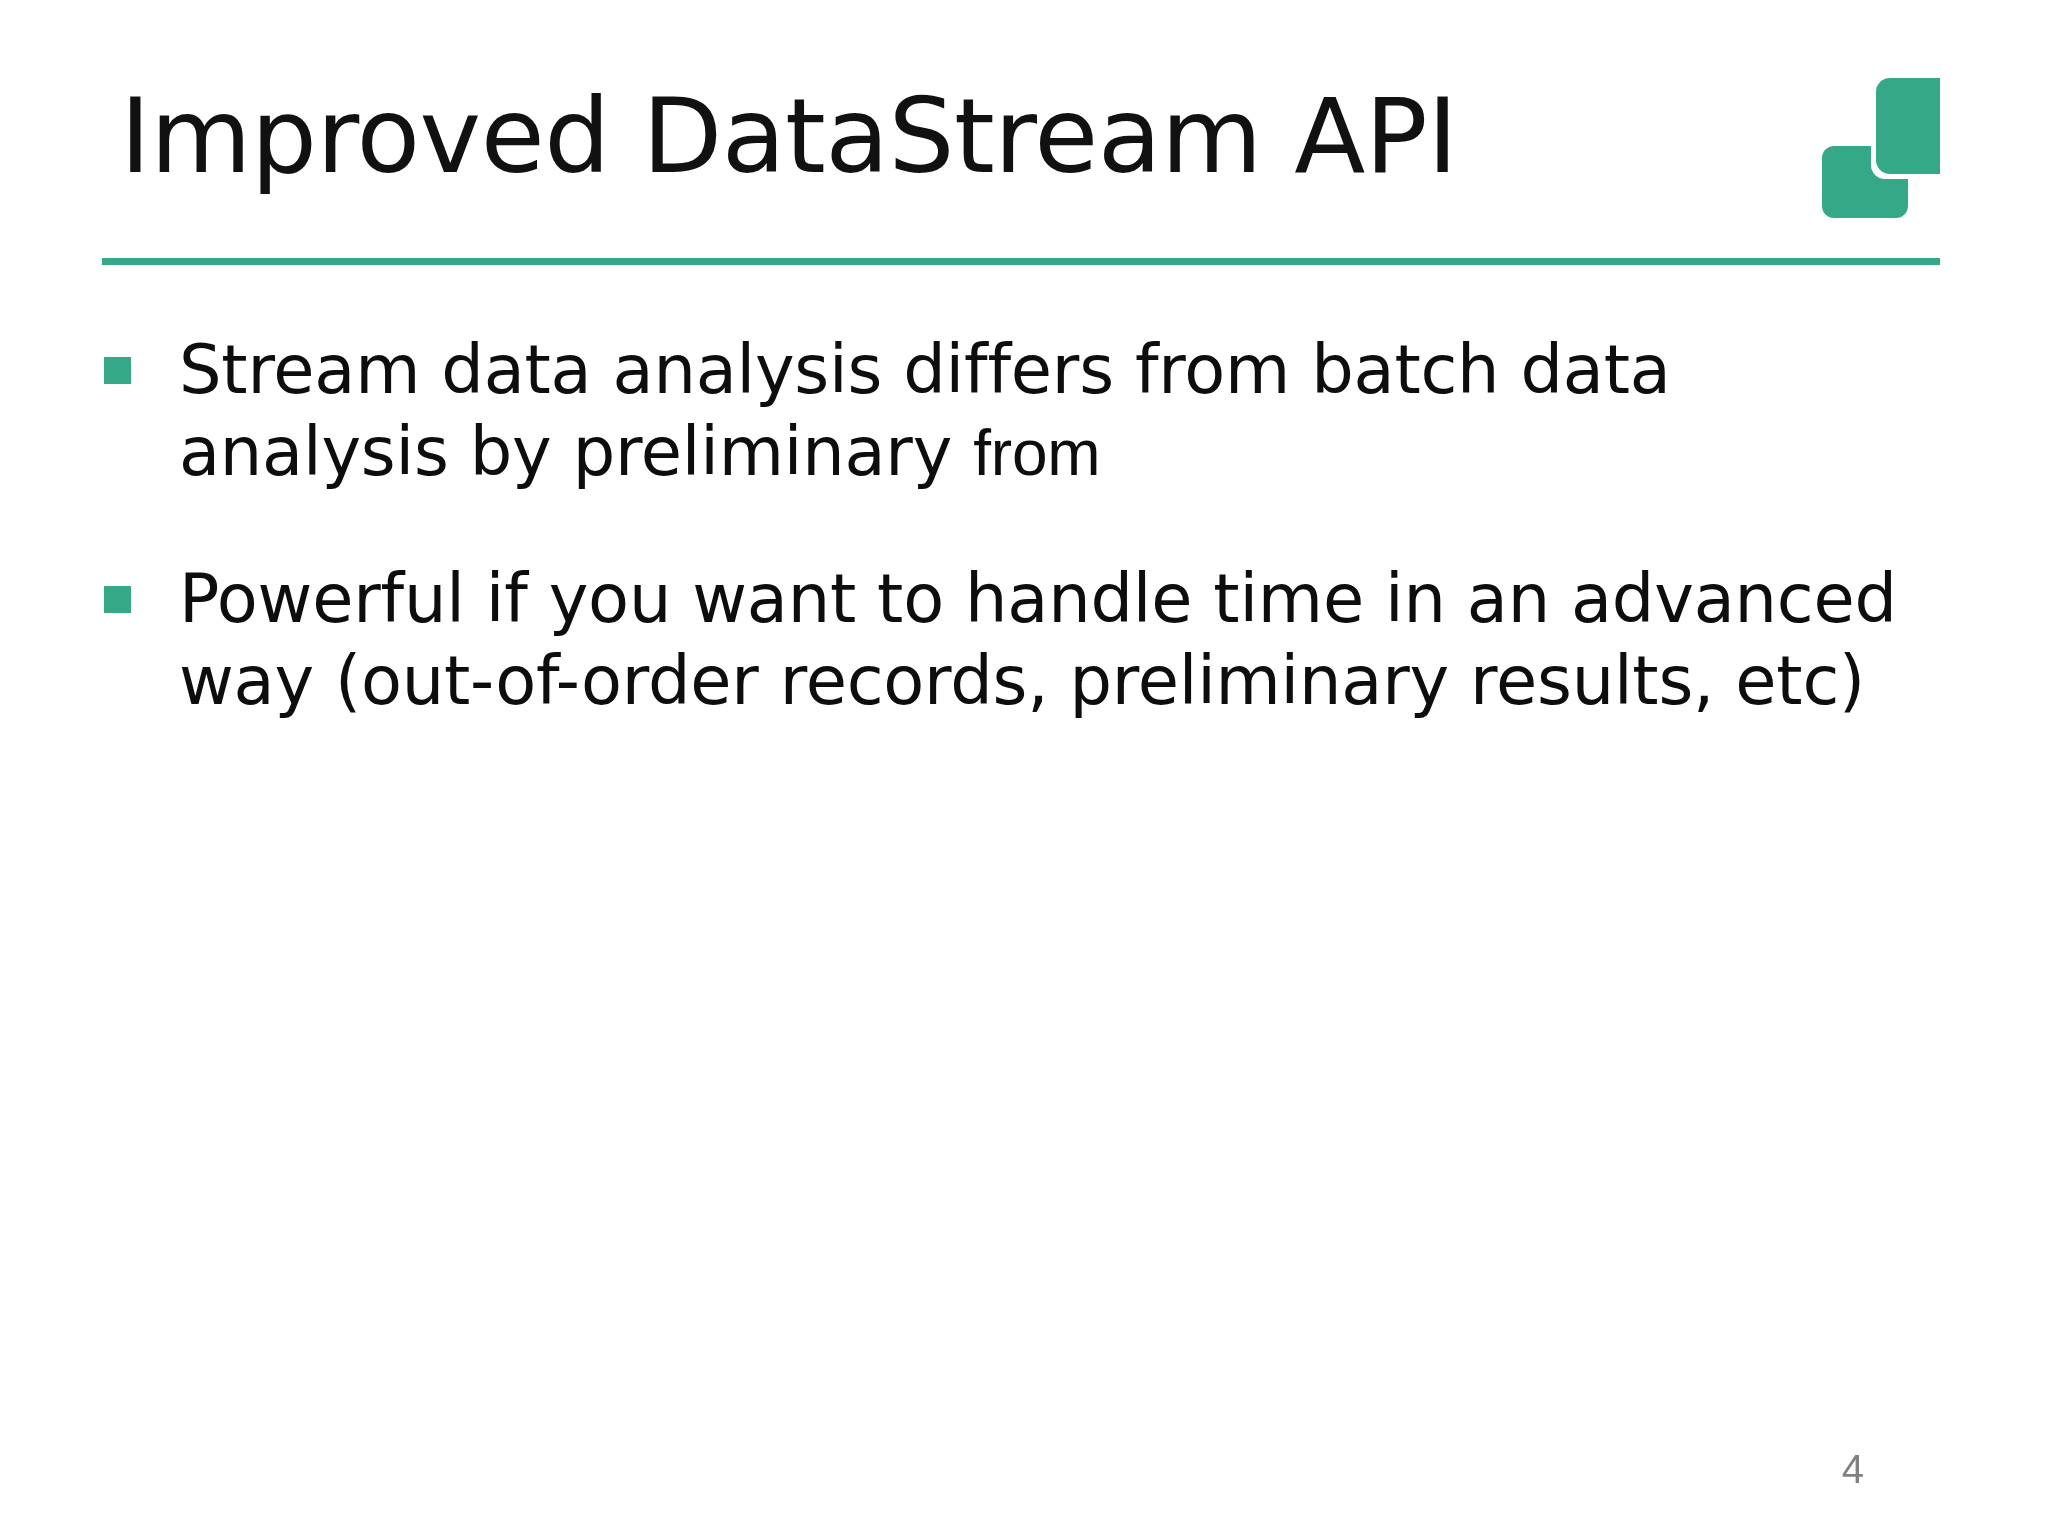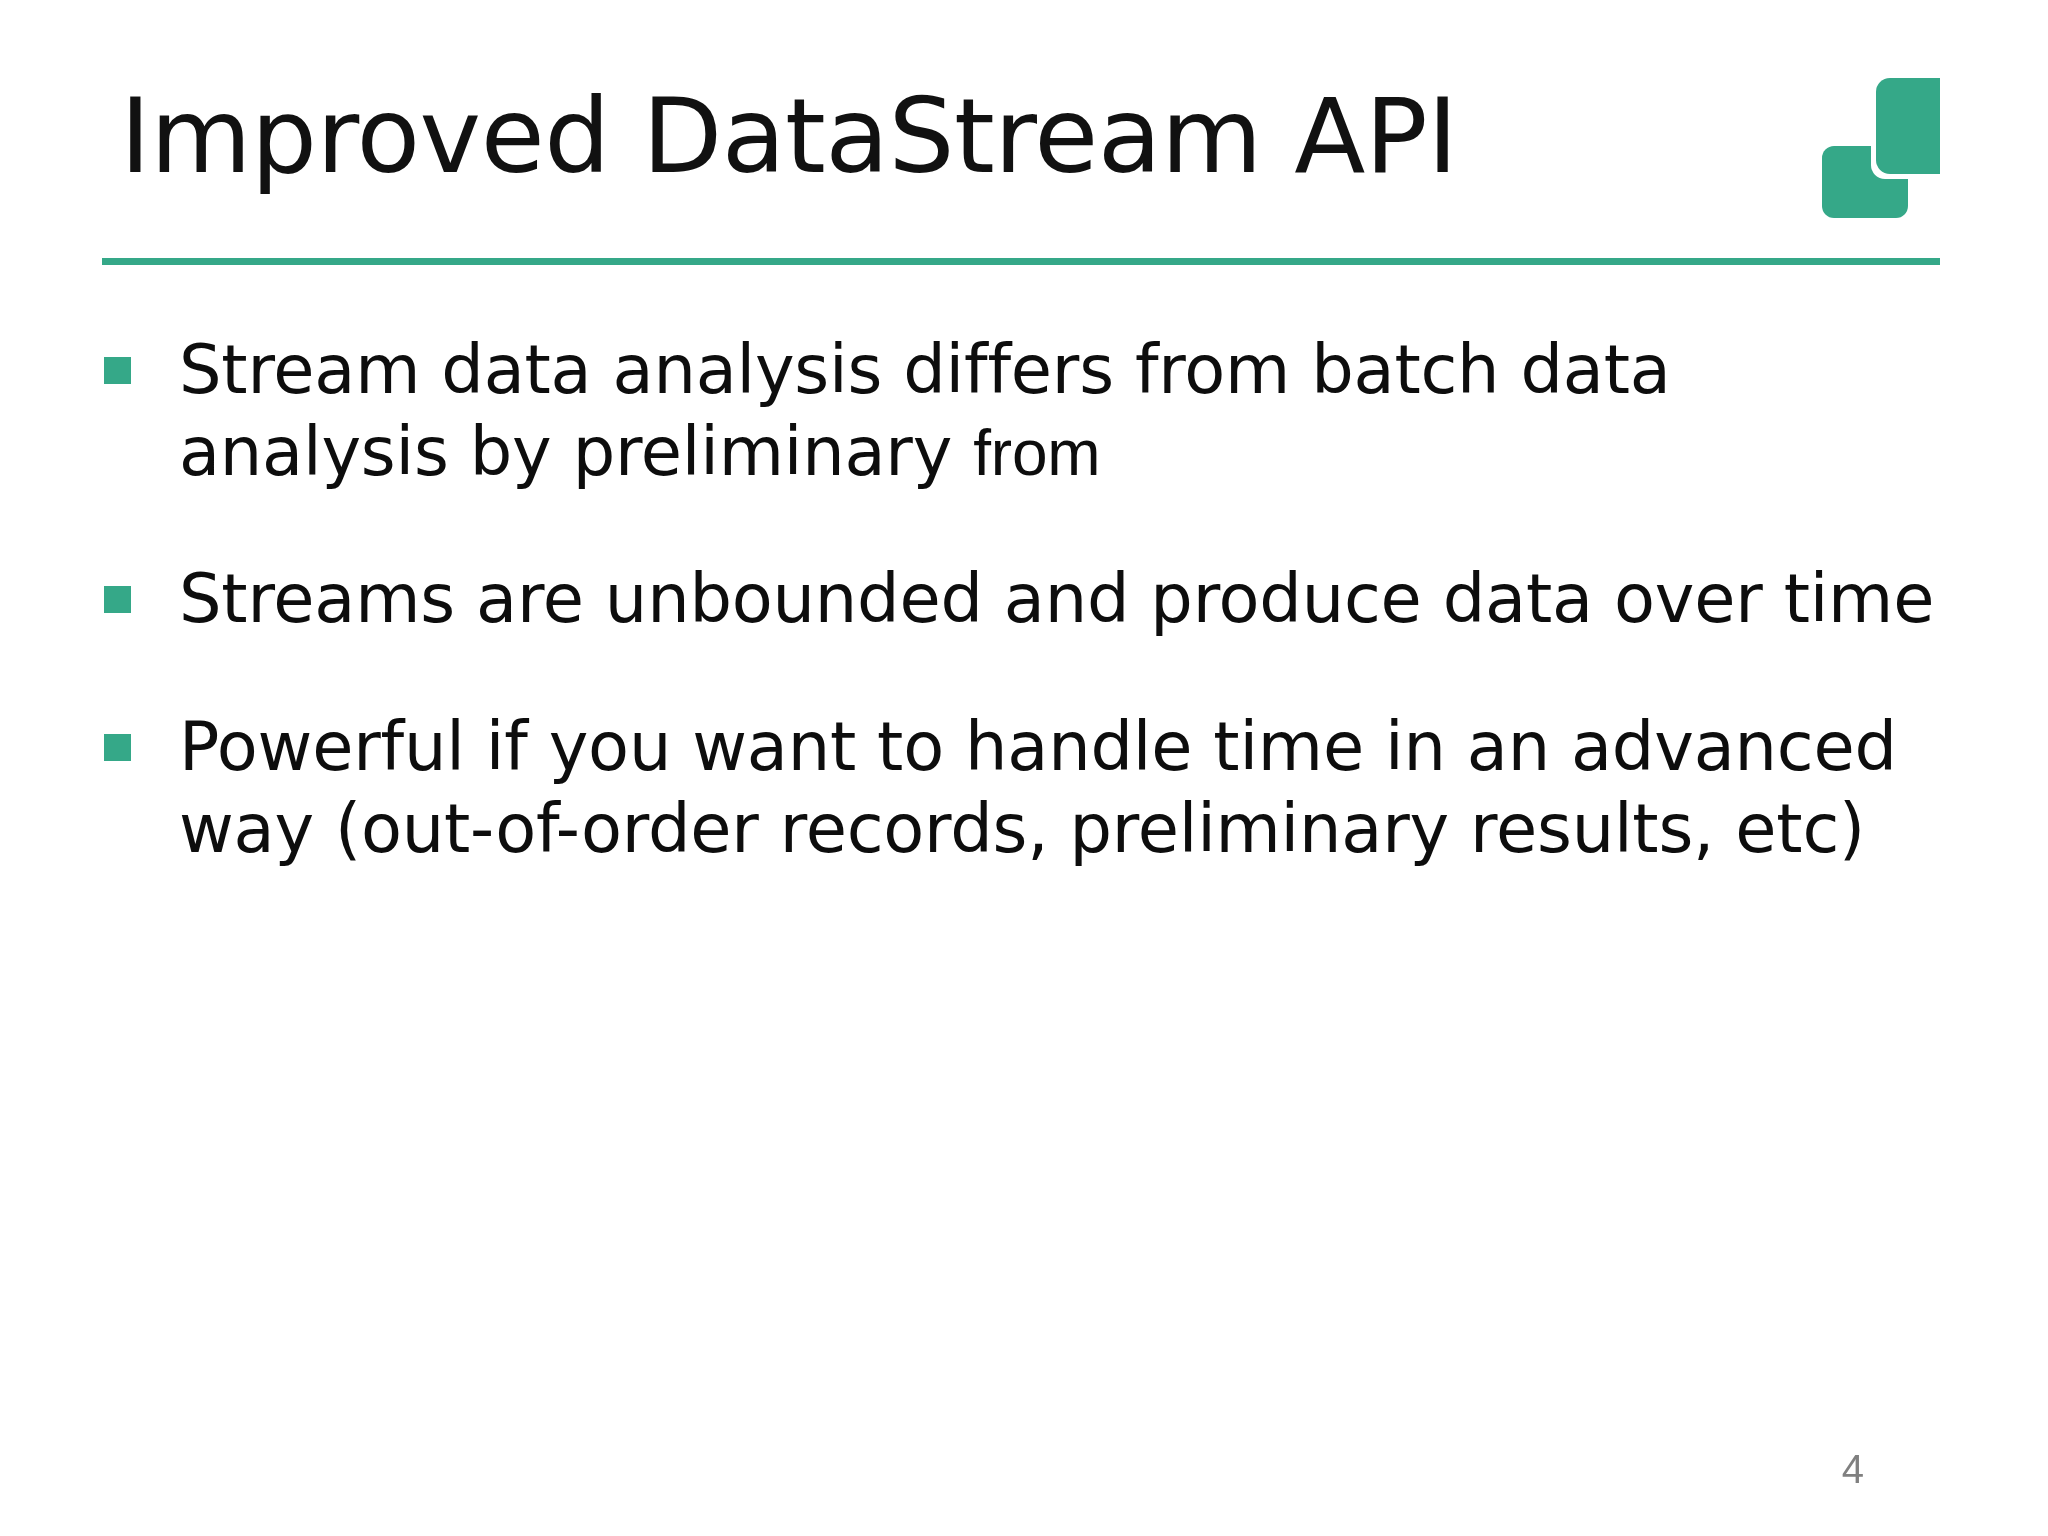--- a/index.html
+++ b/index.html
@@ -137,24 +137,20 @@
 
   <div class="title-rule"></div>
 
   <div class="body">
 
     <div class="bullet-row">
       <span class="bullet-marker"></span>
       <div class="bullet-text"><span>Stream data analysis differs from batch data analysis by preliminary </span><span class="alt-font">from</span></div>
     </div>
 
-    <div class="bullet-row">
-      <span class="bullet-marker"></span>
-      <div class="bullet-text"><span>Streams are unbounded and produce data over time</span></div>
-    </div>
 
 
     <div class="bullet-row">
       <span class="bullet-marker"></span>
       <div class="bullet-text"><span>Powerful if you want to handle time in an advanced way (out-of-order records, preliminary results, etc)</span></div>
     </div>
 
   </div>
 
   <div class="page-number">4</div>

